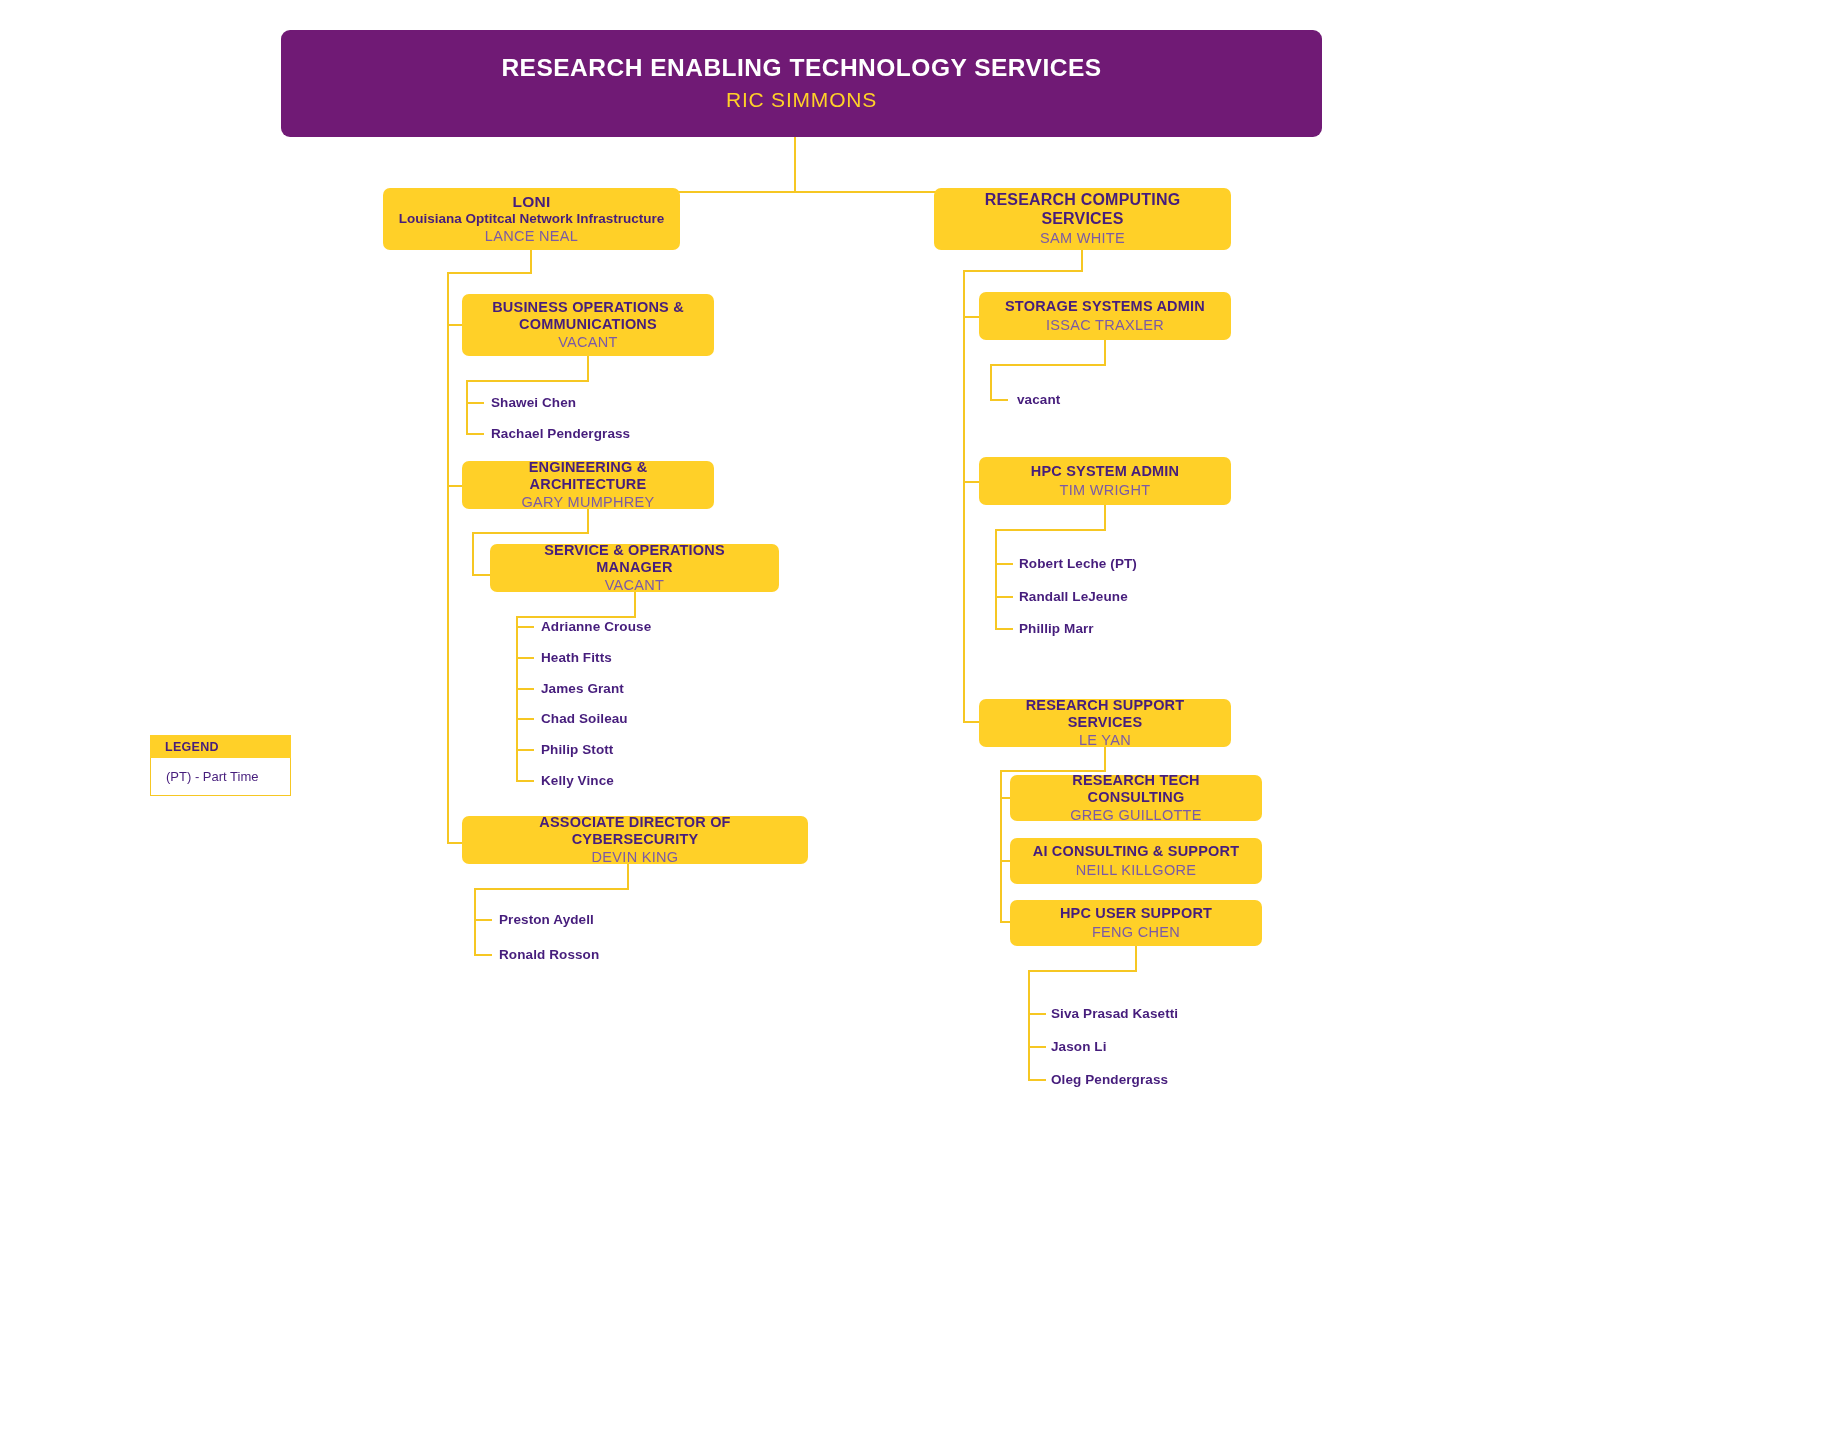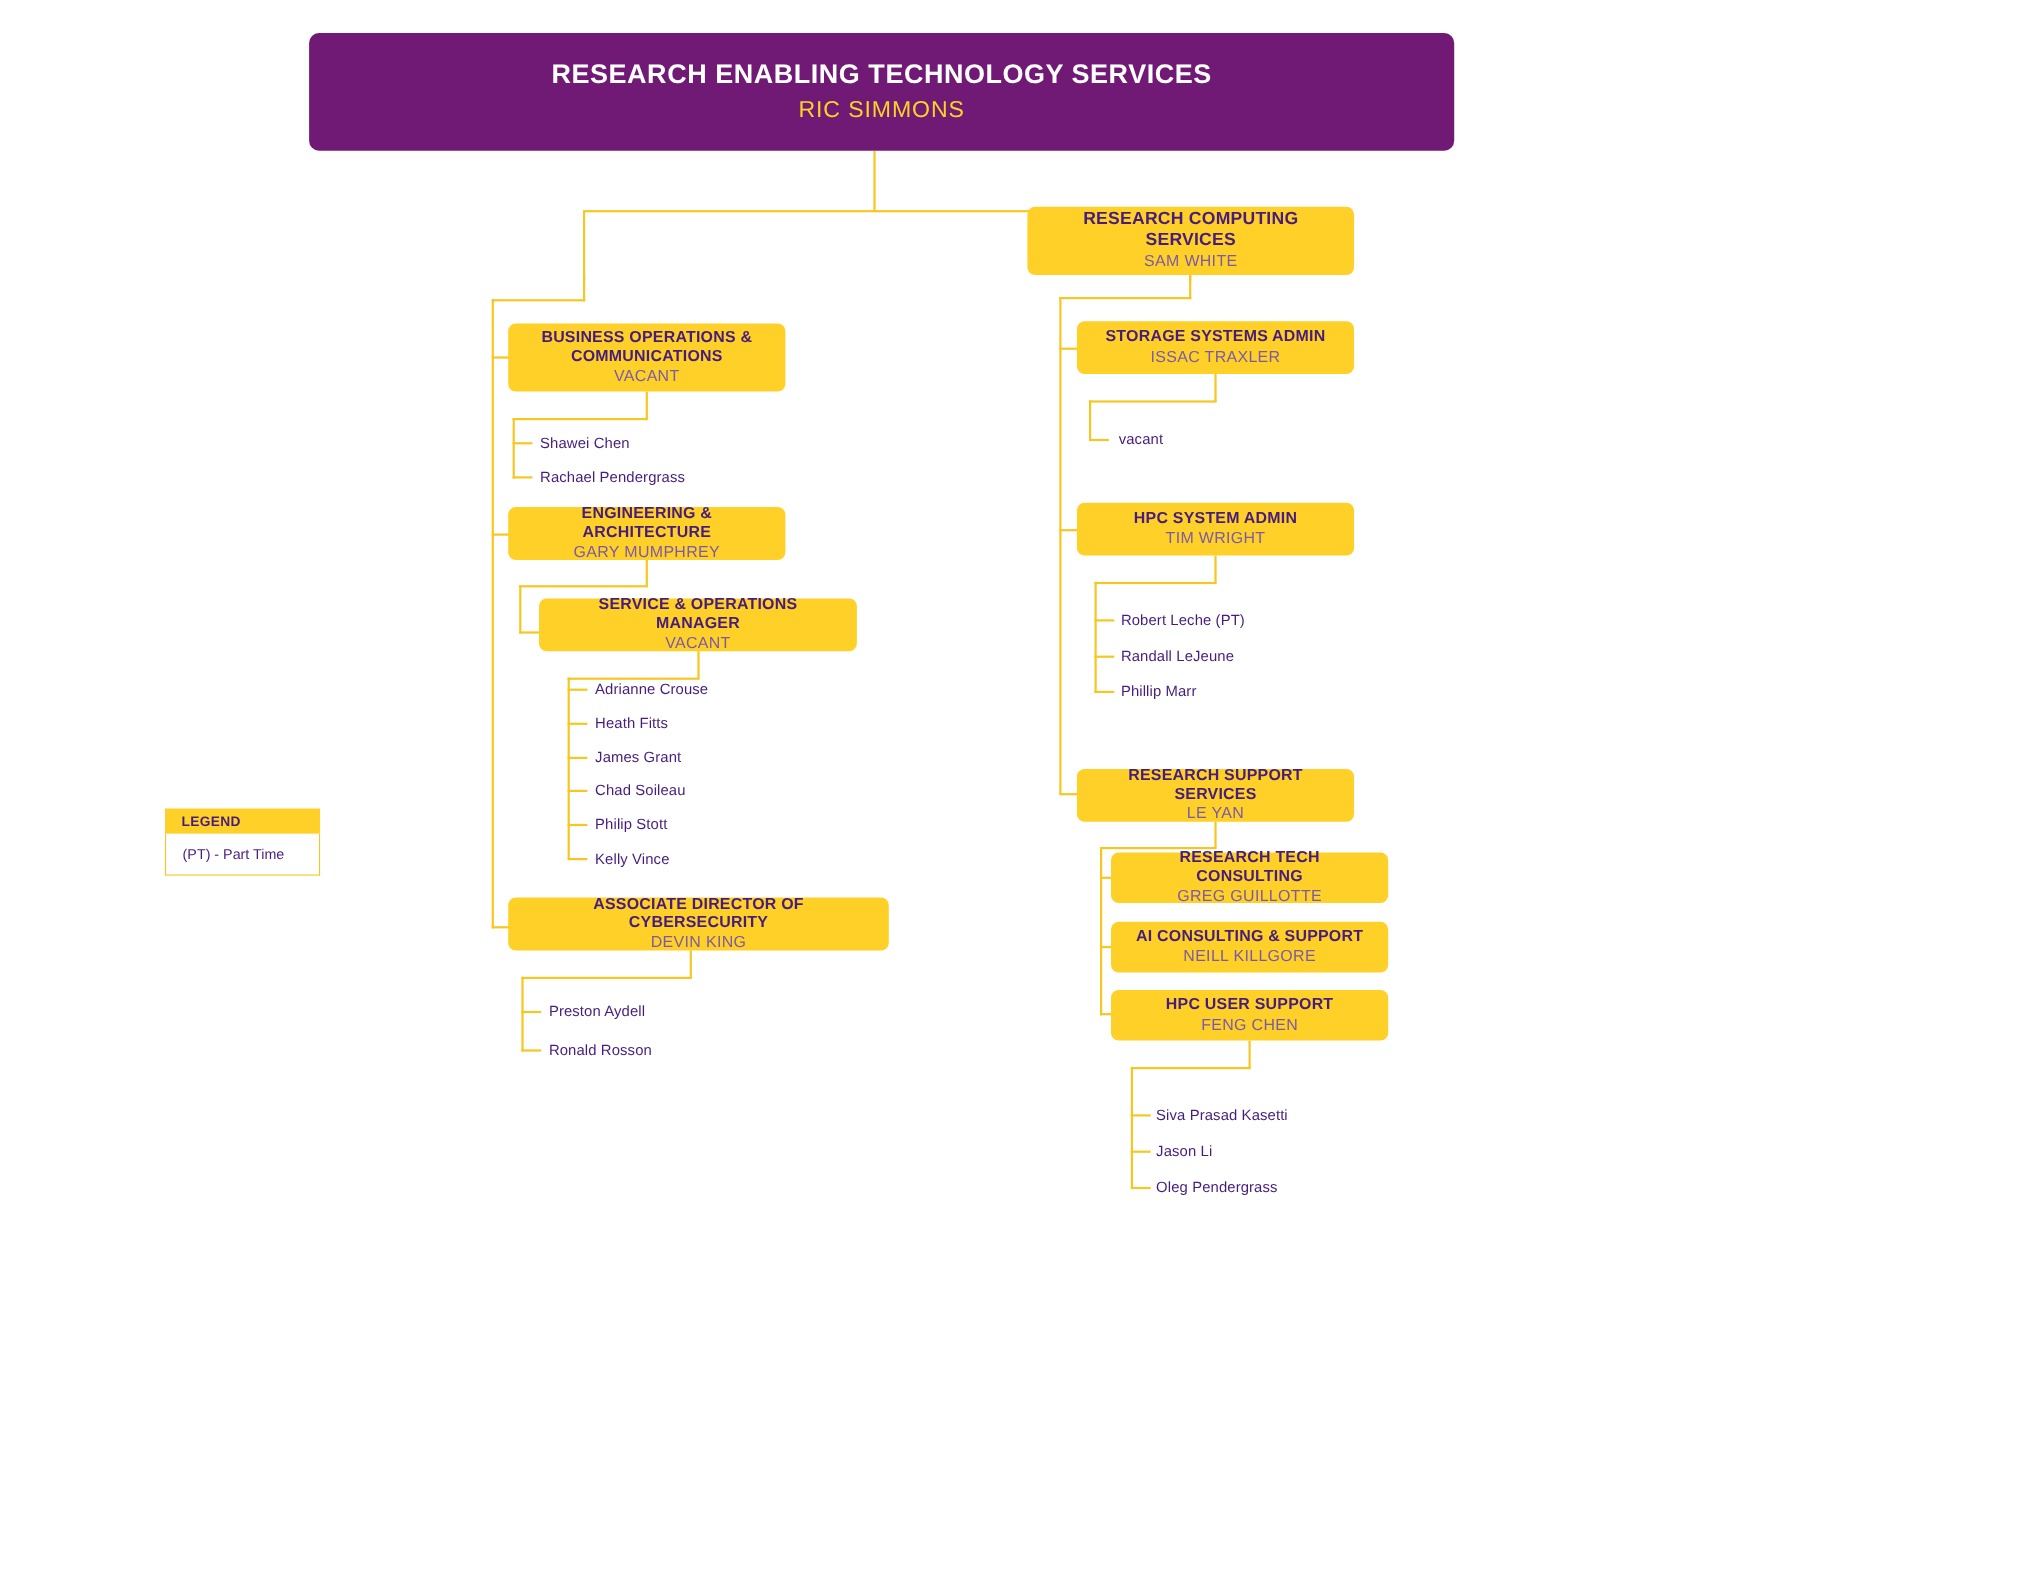--- a/index.html
+++ b/index.html
@@ -79,21 +79,21 @@
   #box-rss{left:979px;top:699px;width:252px;height:48px;}
   #box-rtc{left:1010px;top:775px;width:252px;height:46px;}
   #box-ai{left:1010px;top:838px;width:252px;height:46px;}
   #box-hpcus{left:1010px;top:900px;width:252px;height:46px;}
 
   
   .person{
     position:absolute;
     color:#461D7C;
     font-size:13.5px;
-    font-weight:normal;
+    font-weight:bold;
     white-space:nowrap;
     letter-spacing:.1px;
   }
 
   
   #legend{position:absolute;left:150px;top:735px;width:141px;}
   #legend-head{
     background:#FFD028;height:23px;
     display:flex;align-items:center;padding-left:15px;
     box-sizing:border-box;
@@ -181,20 +181,25 @@
   <div class="line vline" style="left:1028px;top:970px;width:2px;height:110px;"></div>
   <div class="line hline" style="left:1028px;top:1013px;width:18px;height:2px;"></div>
   <div class="line hline" style="left:1028px;top:1046px;width:18px;height:2px;"></div>
   <div class="line hline" style="left:1028px;top:1079px;width:18px;height:2px;"></div>
 
   <div class="box" id="root-box">
     <div class="t">RESEARCH ENABLING TECHNOLOGY SERVICES</div>
     <div class="p">RIC SIMMONS</div>
   </div>
 
+  <div class="box t1" id="box-loni">
+    <div class="t">LONI</div>
+    <div class="sub">Louisiana Optitcal Network Infrastructure</div>
+    <div class="p">LANCE NEAL</div>
+  </div>
 
   <div class="box t1" id="box-rcs">
     <div class="t">RESEARCH COMPUTING SERVICES</div>
     <div class="p">SAM WHITE</div>
   </div>
 
   <div class="box unit" id="box-bizops">
     <div class="t">BUSINESS OPERATIONS &amp; COMMUNICATIONS</div>
     <div class="p">VACANT</div>
   </div>

